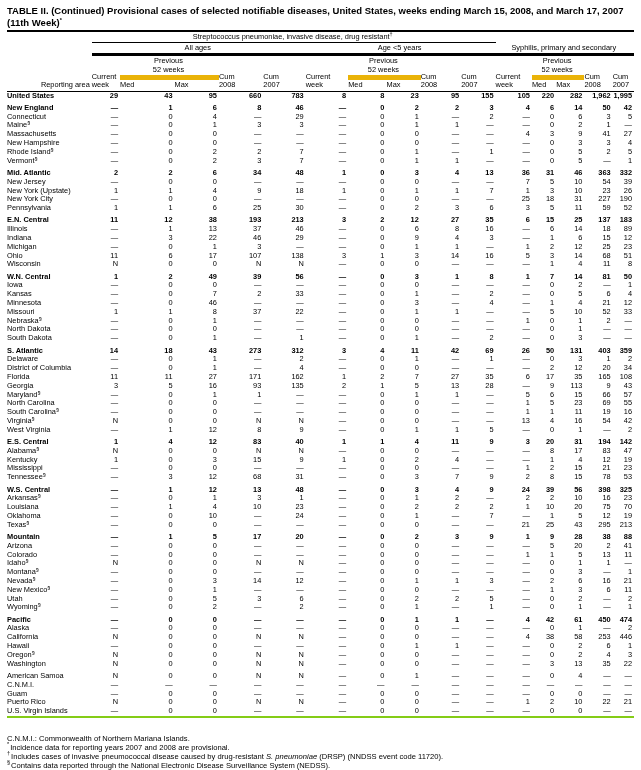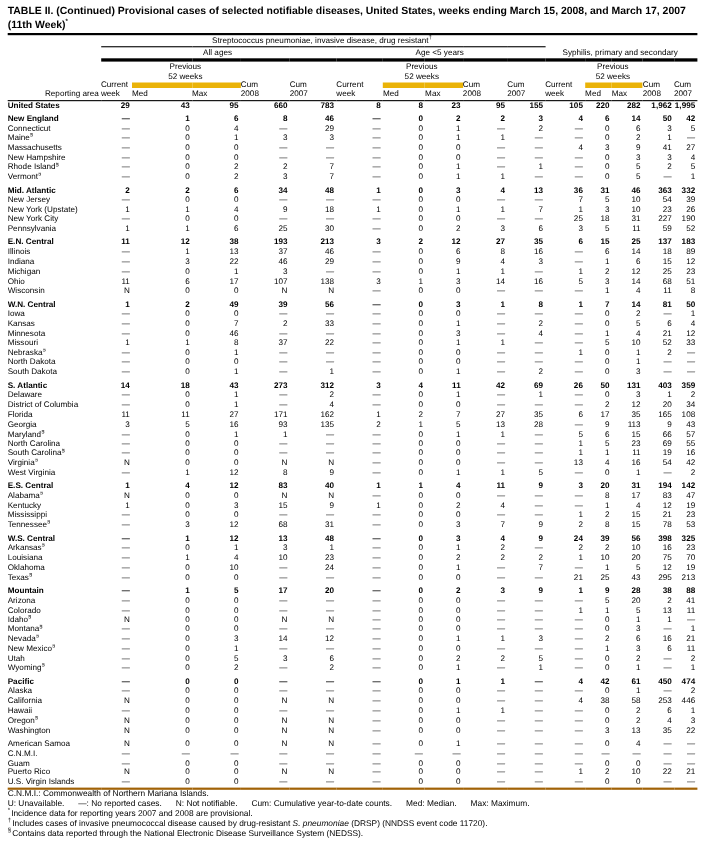--- a/index.html
+++ b/index.html
@@ -23,31 +23,31 @@
   }
   .spanner { text-align:center; border-bottom:1px solid #000; }
   .spanner .it { }
   .group   { text-align:center; border-bottom:3px solid #000000; }
   .prev    { text-align:center; border-bottom:5px solid #eab308; white-space:pre-line; }
   .wrap2   { white-space:pre-line; text-align:left; }
   thead td.num { }
   .area-hdr { text-align:right; }
   .hb { border-bottom:1.5px solid #000; }
 
-  tbody { border-bottom:2px solid #a16207; }
+  tbody { border-bottom:2px solid #84cc16; }
   tbody td {
     font-size:7.4px; line-height:8.8px; vertical-align:bottom;
     padding:0 2px 0 0;
   }
   td.area { text-align:left; white-space:nowrap; overflow:hidden; }
   td.val  { text-align:right; white-space:nowrap; }
   tr.bold td { font-weight:bold; }
   tr.gap td { padding-top:3.5px; }
 
-  .footnotes { margin-top:0; font-size:7.6px; line-height:8.9px; }
+  .footnotes { margin-top:17px; font-size:7.6px; line-height:8.9px; }
   .fn { white-space:pre-wrap; }
   .fn .it { font-style:italic;text-align:right; }
   .fn sup { margin-right:1px; }
 </style>
 </head>
 <body>
 
 <div class="title">
   <span>TABLE II. </span><span class="cont">(Continued)</span><span> Provisional cases of selected notifiable diseases, United States, weeks ending March 15, 2008, and March 17, 2007 (11th Week)</span><sup>*</sup>
 </div>
@@ -1324,17 +1324,16 @@
         <td class="val">0</td>
         <td class="val">0</td>
         <td class="val">—</td>
         <td class="val">—</td>
       </tr>
     </tbody>
 </table>
 
 <div class="footnotes">
     <div class="fn">C.N.M.I.: Commonwealth of Northern Mariana Islands.</div>
-    <div class="fn">U: Unavailable.      —: No reported cases.      N: Not notifiable.      Cum: Cumulative year-to-date counts.      Med: Median.      Max: Maximum.</div>
     <div class="fn"><sup>*</sup>Incidence data for reporting years 2007 and 2008 are provisional.</div>
     <div class="fn"><sup>†</sup>Includes cases of invasive pneumococcal disease caused by drug-resistant <span class="it">S. pneumoniae</span> (DRSP) (NNDSS event code 11720).</div>
     <div class="fn"><sup>§</sup>Contains data reported through the National Electronic Disease Surveillance System (NEDSS).</div>
   </div>
 
 </body></html>

